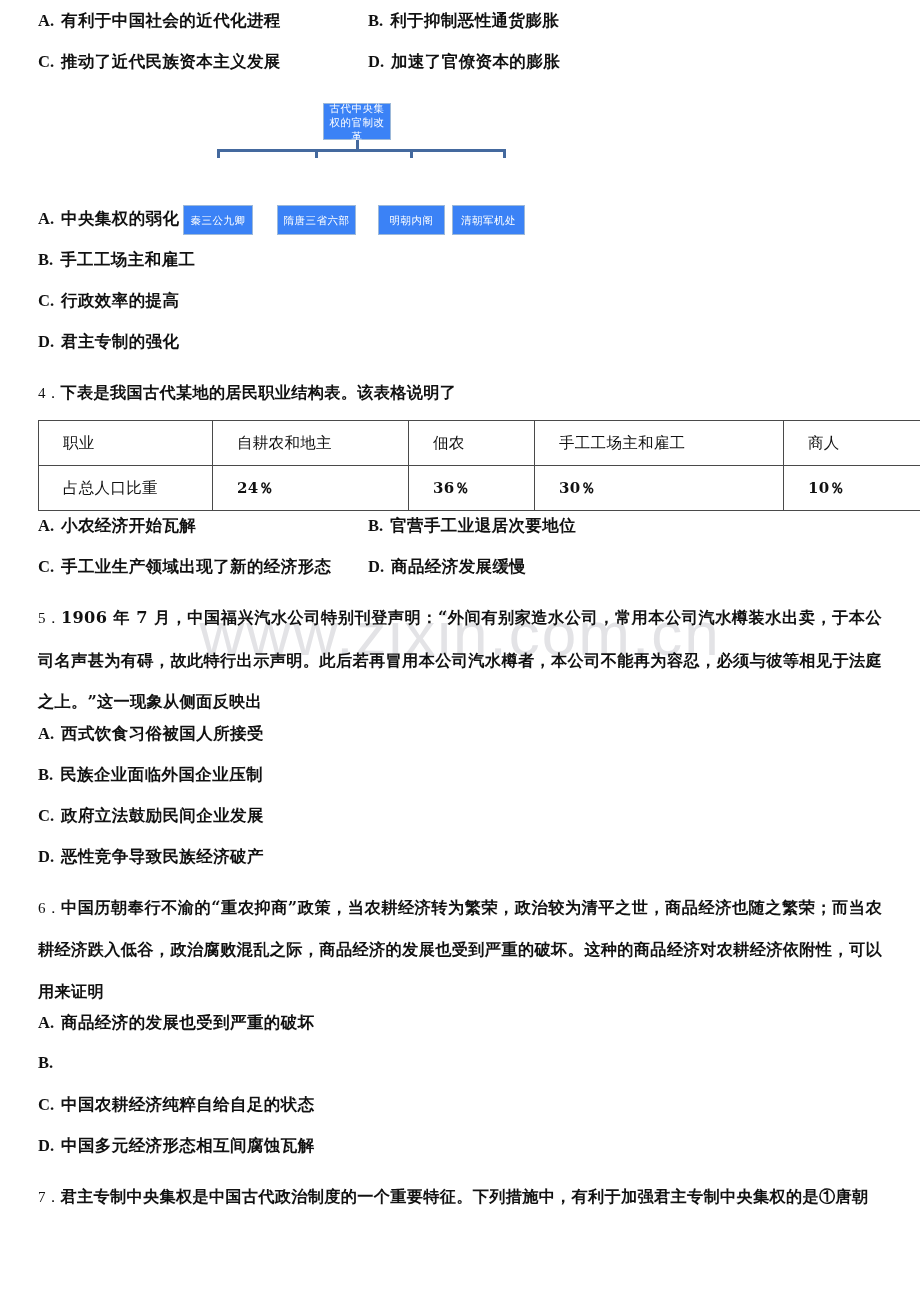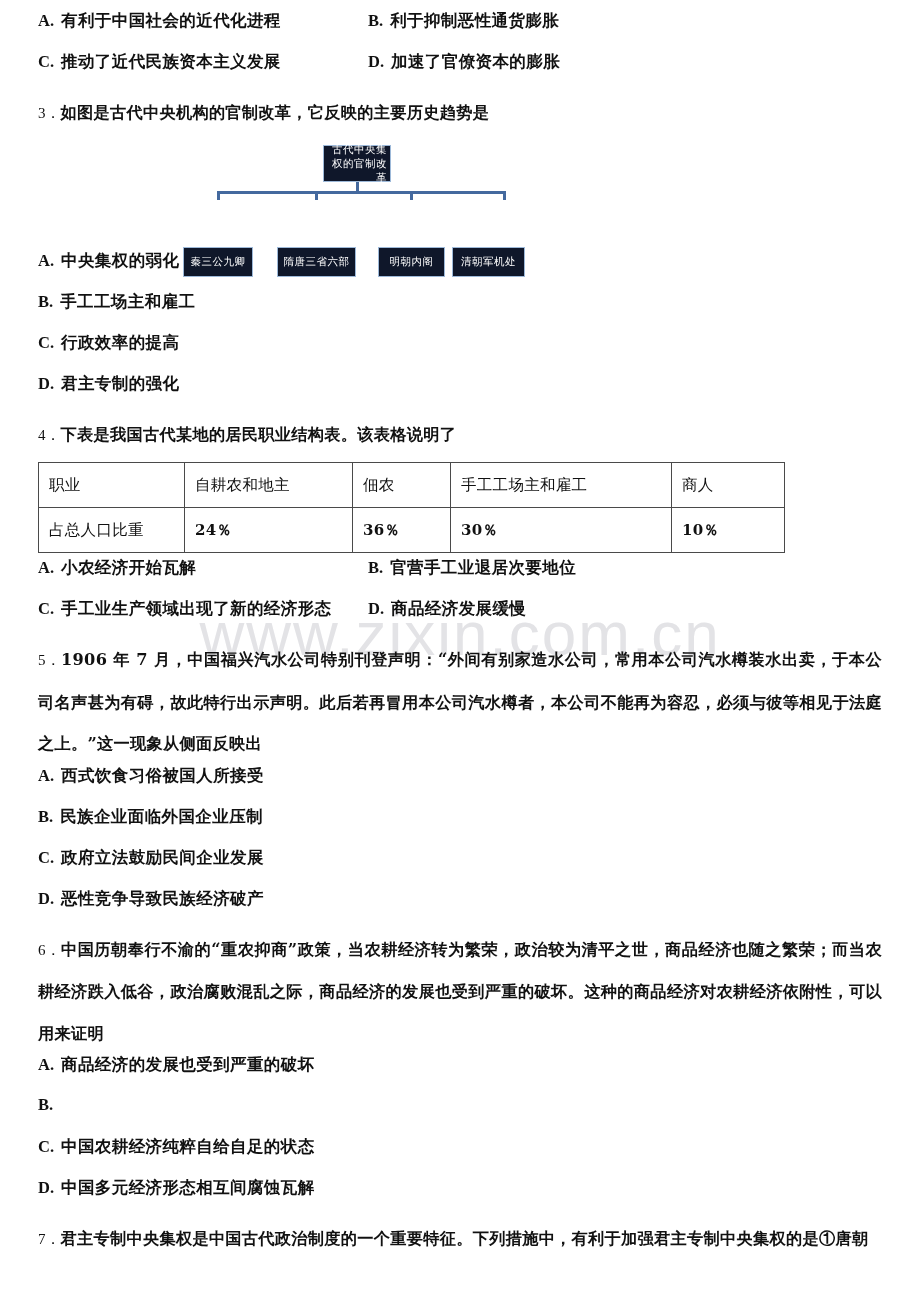--- a/index.html
+++ b/index.html
@@ -104,27 +104,27 @@
   }
 
   
   .diagram-wrap {
     position: relative;
     height: 108px;
     margin: 2px 0 6px 0;
   }
   .dg-box {
     position: absolute;
-    background: #0f172a;
+    background: #3b82f6;
     border: 1px solid #9DB9D9;
     color: #ffffff;
-    font-family: Liberation Serif, serif;
+    font-family: Liberation Sans, sans-serif;
     font-size: 10.5px;
     line-height: 14px;
-    text-align: right;
+    text-align: center;
     display: flex;
     align-items: center;
     justify-content: center;
     letter-spacing: 0.5px;
     box-sizing: border-box;
   }
   .dg-root {
     left: 285px;
     top: 9px;
     width: 68px;
@@ -156,21 +156,21 @@
   
   table.occ-table {
     border-collapse: collapse;
     width: 641px;
     margin: 6px 0 4px 0;
     table-layout: fixed;
   }
   table.occ-table td {
     border: 1px solid #4a4a4a;
     height: 44px;
-    padding: 0 10px;
+    padding: 0 24px;
     vertical-align: middle;
     font-family: "DejaVu Serif", "Liberation Serif", serif;
     font-size: 15.5px;
     letter-spacing: 0.3px;
   }
   table.occ-table tr.head td {
     font-weight: 400;
   }
   table.occ-table tr.body td {
     font-weight: 700;
@@ -213,23 +213,20 @@
       <div class="opt opt-col-a">
         <span class="opt-label">C.</span>
         <span class="opt-text">推动了近代民族资本主义发展</span>
       </div>
       <div class="opt opt-col-b">
         <span class="opt-label">D.</span>
         <span class="opt-text">加速了官僚资本的膨胀</span>
       </div>
     </div>
 
-    <div class="q-stem">
-      <span class="q-num">3．</span><span>如图是古代中央机构的官制改革，它反映的主要历史趋势是</span>
-    </div>
 
     <div class="diagram-wrap">
       <div class="dg-box dg-root">古代中央集权的官制改革</div>
 
       <div class="dg-line dg-stem-v"></div>
       <div class="dg-line dg-bar-h"></div>
       <div class="dg-line dg-drop dg-d0"></div>
       <div class="dg-line dg-drop dg-d1"></div>
       <div class="dg-line dg-drop dg-d2"></div>
       <div class="dg-line dg-drop dg-d3"></div>

